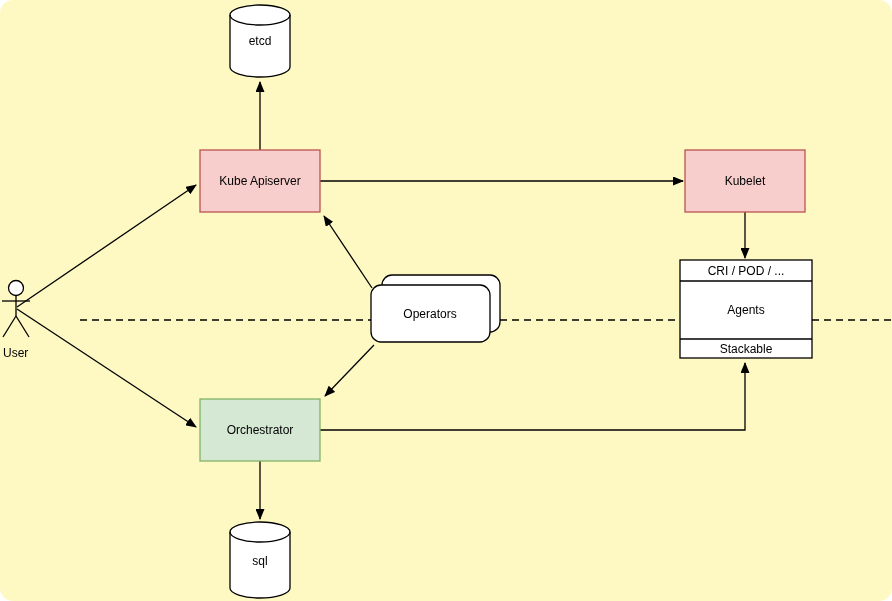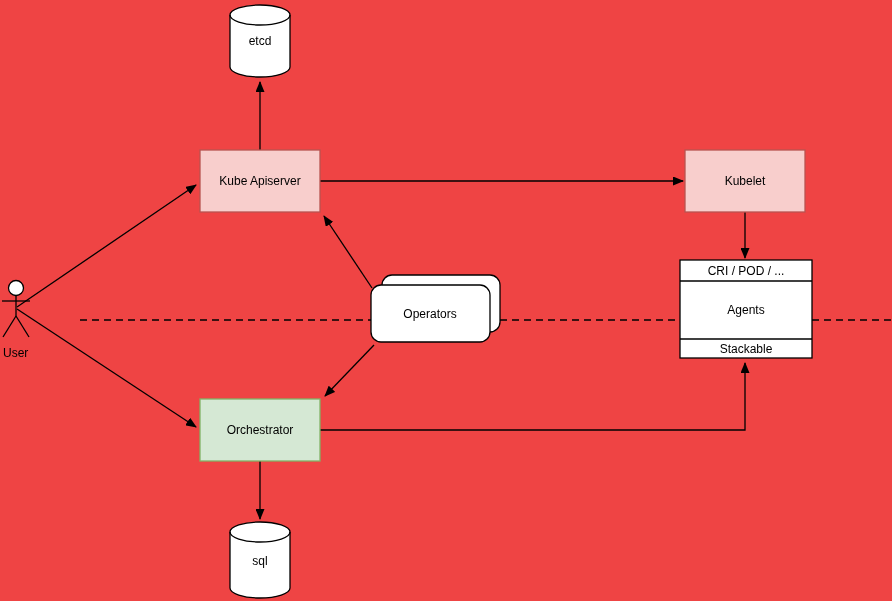--- a/index.html
+++ b/index.html
@@ -1,21 +1,22 @@
 <!DOCTYPE html>
 <html><head>
 <meta charset="utf-8">
 <style>
   html, body { margin: 0; padding: 0; background: #ffffff; }
   .canvas {
     position: relative;
     width: 892px;
     height: 601px;
-    background: #ef4444;
+    background: #fef9c3;
     overflow: hidden;
+    border-radius: 13px;
   }
   svg text {
     font-family: "Liberation Sans", "DejaVu Sans", sans-serif;
     font-size: 12px;
     fill: #000000;
   }
   .edge { fill: none; }
   .dashed { stroke-dasharray: 7 5; }
 </style>
 </head>

